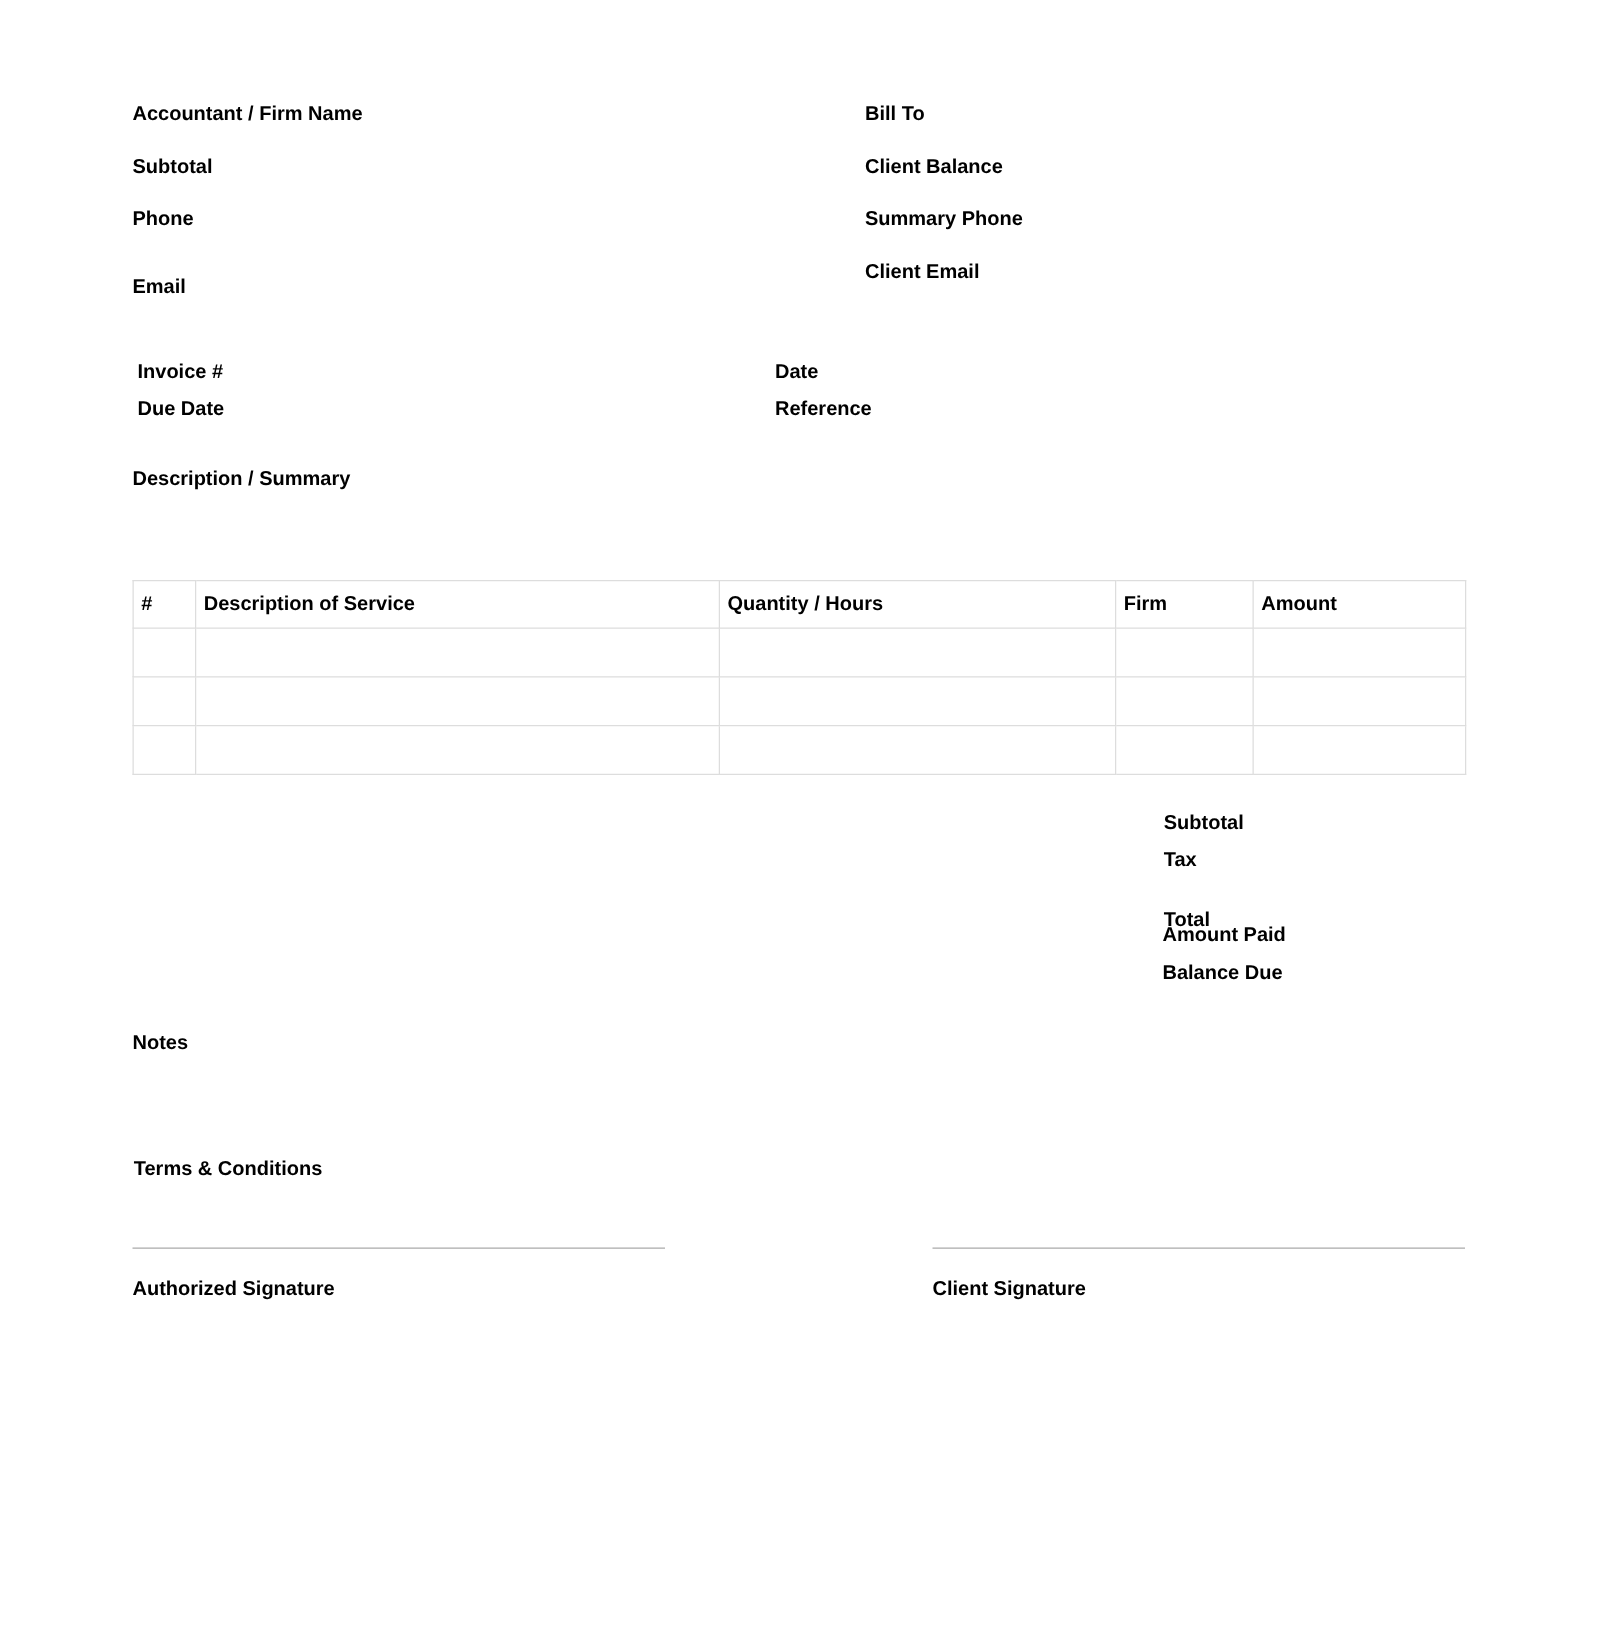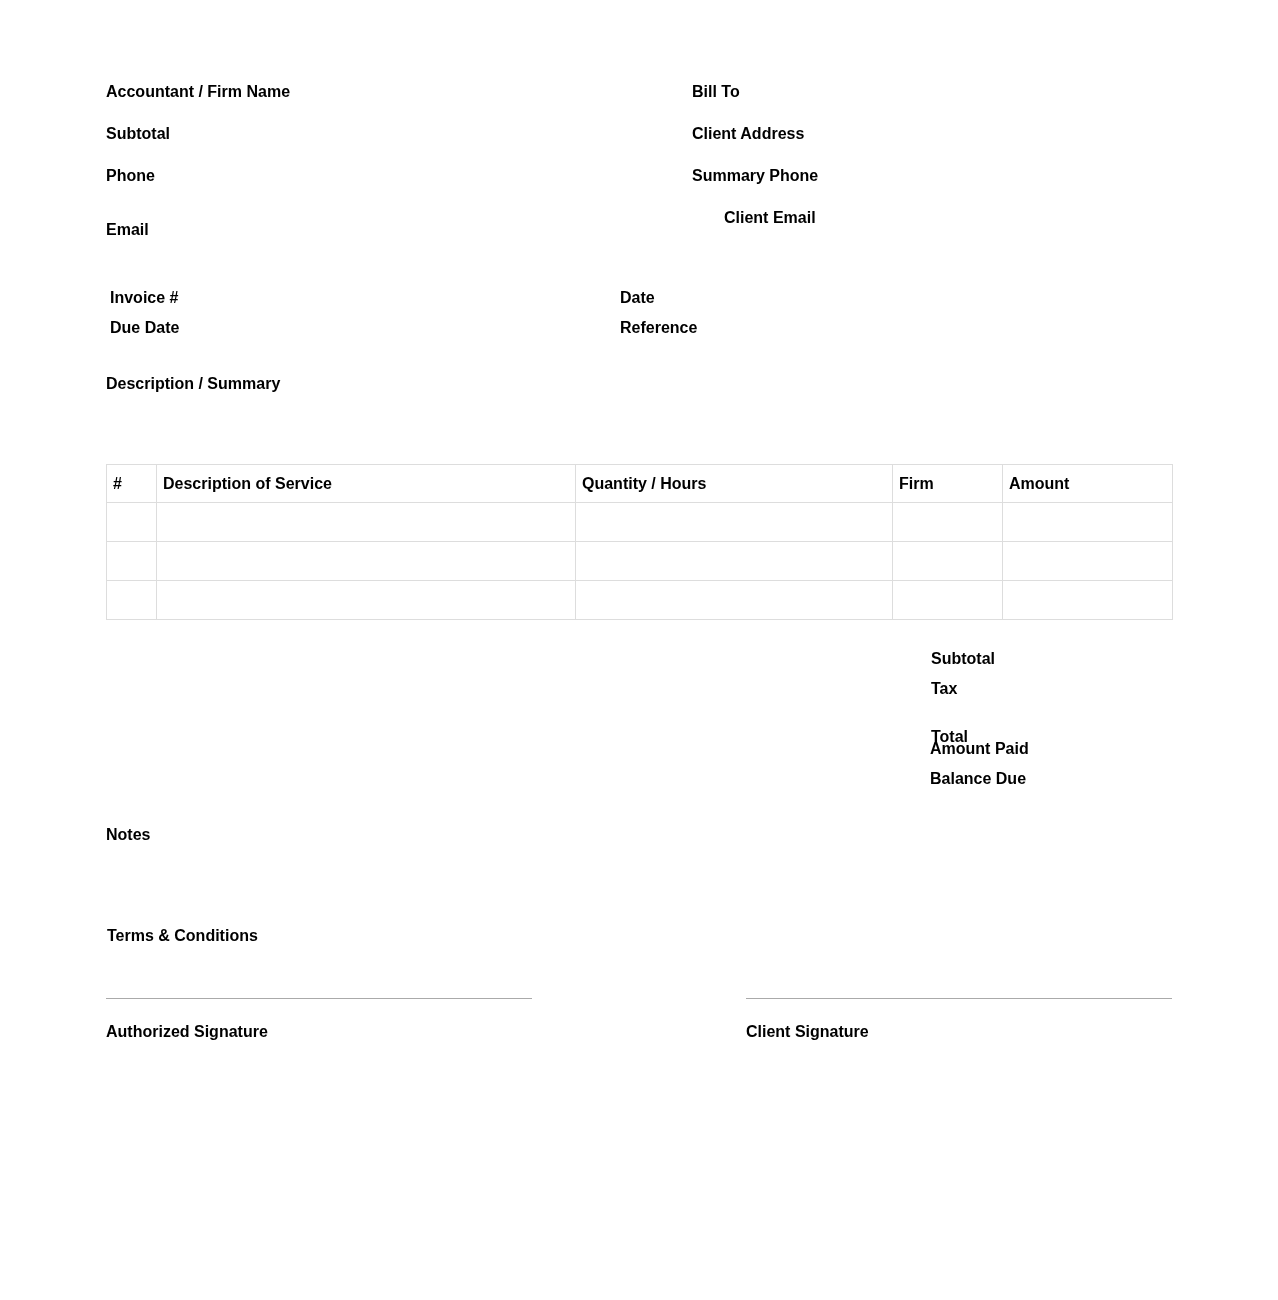--- a/index.html
+++ b/index.html
@@ -50,23 +50,23 @@
   </style>
 </head>
 <body>
 
 <div class="abs" style="left:106px; top:83px;">Accountant / Firm Name</div>
 <div class="abs" style="left:106px; top:125px;">Subtotal</div>
 <div class="abs" style="left:106px; top:167px;">Phone</div>
 <div class="abs" style="left:106px; top:221px;">Email</div>
 
 <div class="abs" style="left:692px; top:83px;">Bill To</div>
-<div class="abs" style="left:692px; top:125px;">Client Address</div>
+<div class="abs" style="left:692px; top:125px;">Client Balance</div>
 <div class="abs" style="left:692px; top:167px;">Summary Phone</div>
-<div class="abs" style="left:724px; top:209px;text-align:right;">Client Email</div>
+<div class="abs" style="left:692px; top:209px;text-align:right;">Client Email</div>
 
 <div class="abs" style="left:110px; top:289px;">Invoice #</div>
 <div class="abs" style="left:110px; top:319px;">Due Date</div>
 <div class="abs" style="left:620px; top:289px;">Date</div>
 <div class="abs" style="left:620px; top:319px;">Reference</div>
 
 <div class="abs" style="left:106px; top:375px;">Description / Summary</div>
 
 <table class="items">
   <colgroup>

